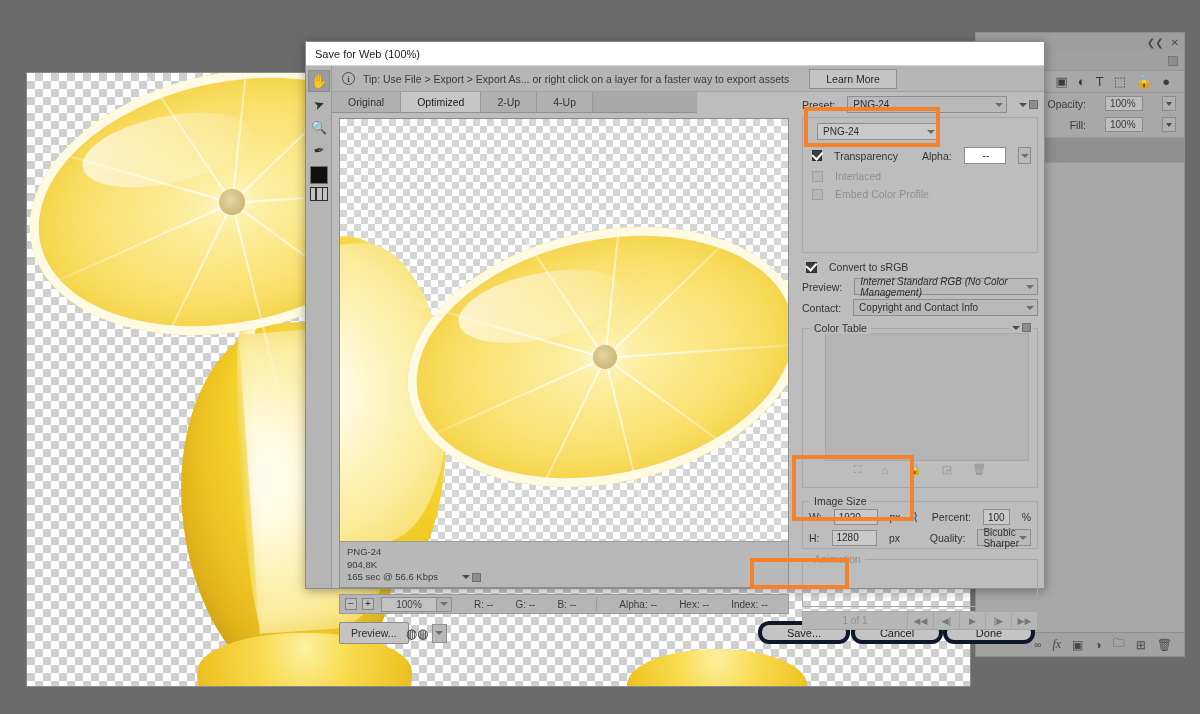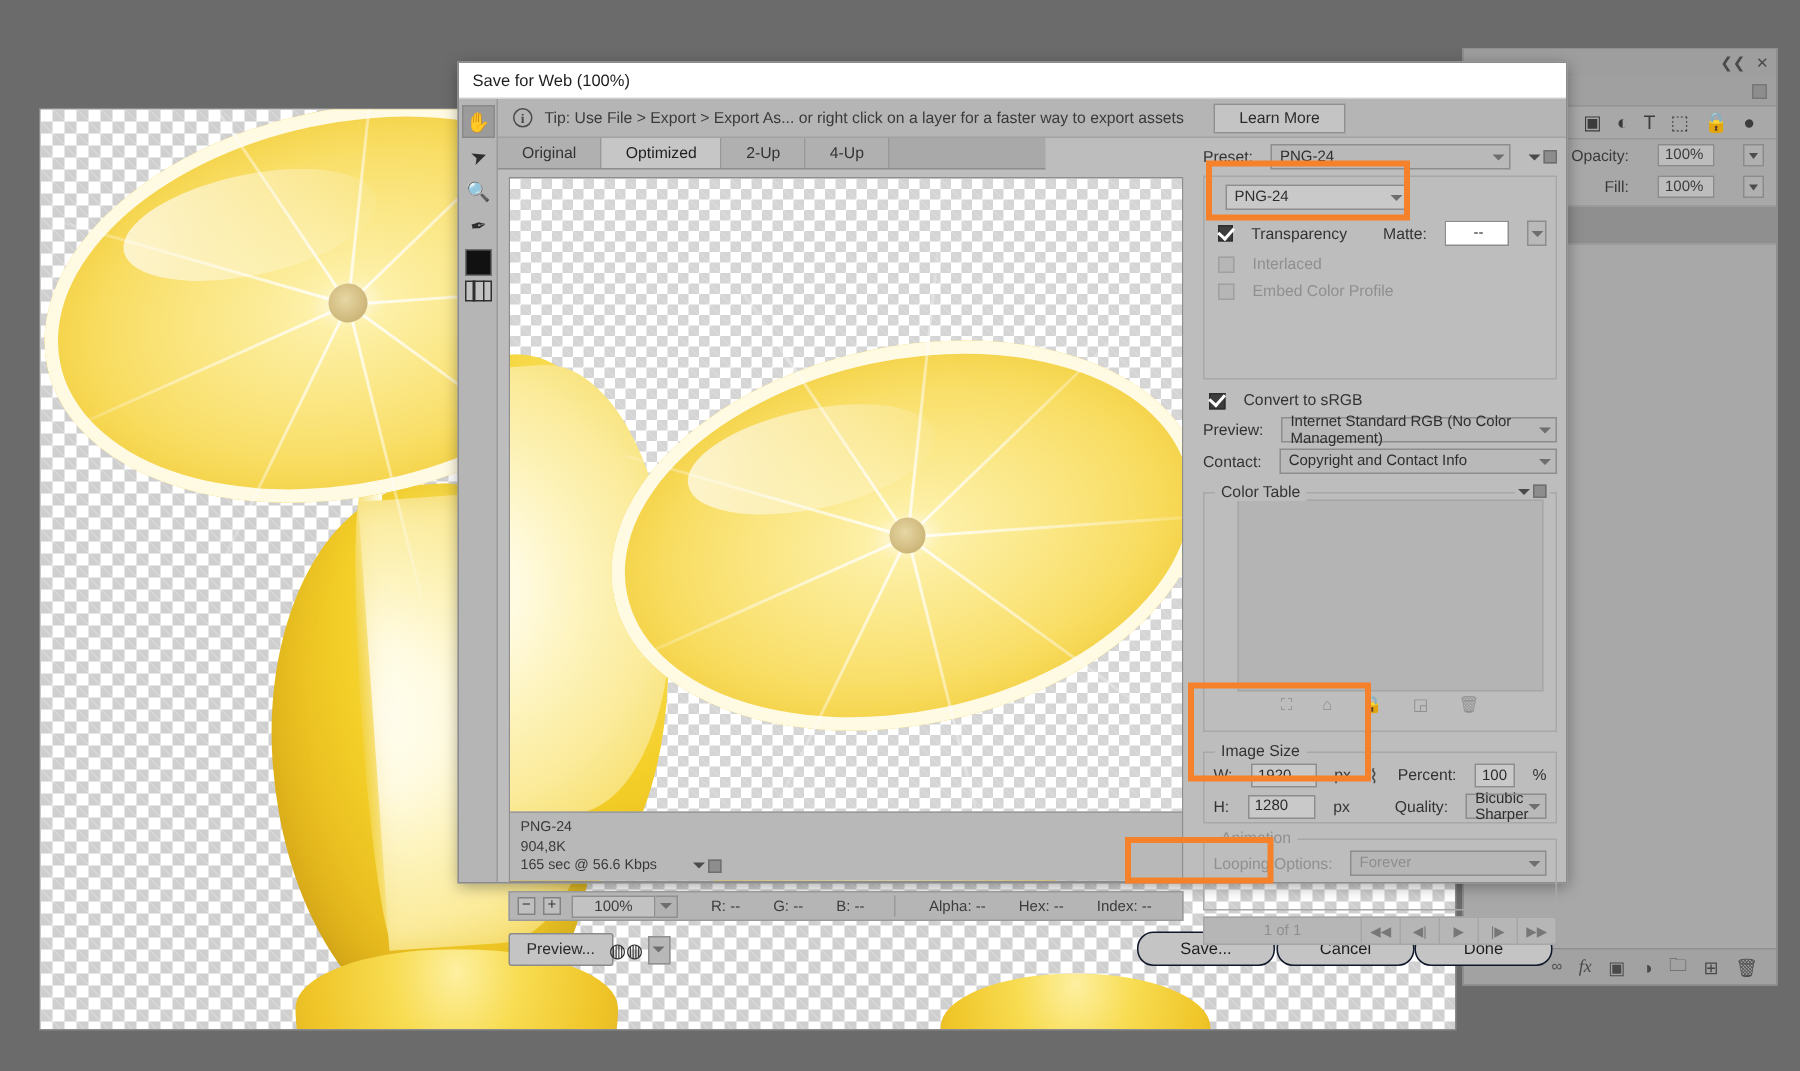--- a/index.html
+++ b/index.html
@@ -323,21 +323,21 @@
     display:flex; align-items:center;
   }
   #browser-icon { font-size:13px; color:#2e2e2e; }
   #browser-caret {
     width:15px; height:19px; margin-left:3px;
     background:#b8b8b8; border:1px solid #8f8f8f;
     display:flex;align-items:center;justify-content:center;
   }
   .big-btn {
     position:absolute; top:555px; height:23px; width:92px;
-    background:#c4c4c4; border:1px solid #0f172a; border-radius:11px;
+    background:#c4c4c4; border:4px solid #0f172a; border-radius:11px;
     display:flex; align-items:center; justify-content:center;
     font-size:11px; color:#1e1e1e;
   }
   #save-btn { left: 452px; }
   #cancel-btn { left: 545px; }
   #done-btn { left: 637px; }
 
   
   #settings-col {
     position:absolute; right:0; top:26px; width:248px; bottom:0;
@@ -611,21 +611,21 @@
               <span>PNG-24</span>
               <span class="caret"></span>
             </span>
             <span style="width:80px;"></span>
           </div>
 
           <div class="row" style="margin:7px 6px 0 9px;">
             <span class="chk checked"></span>
             <span class="chk-label">Transparency</span>
             <span style="flex:1;"></span>
-            <span class="lbl">Matte:</span>
+            <span class="lbl">Alpha:</span>
             <span class="combo" style="width:46px;background:#ffffff;justify-content:center;">
               <span>--</span>
             </span>
             <span class="combo" style="width:14px;padding:0;justify-content:center;">
                 <span class="caret"></span>
               </span>
           </div>
 
           <div class="row" style="margin:6px 6px 0 9px;">
             <span class="chk disabled"></span>
@@ -638,21 +638,21 @@
           </div>
         </div>
 
         <div class="row" style="margin:8px 0 0 4px;">
           <span class="chk checked"></span>
           <span class="chk-label">Convert to sRGB</span>
         </div>
 
         <div class="row" style="margin-top:5px;">
           <span class="lbl">Preview:</span>
-          <span class="combo" style="flex:1;">
+          <span class="combo" style="flex:1;font-style:italic;">
             <span>Internet Standard RGB (No Color Management)</span>
             <span class="caret"></span>
           </span>
         </div>
 
         <div class="row" style="margin-top:4px;">
           <span class="lbl">Contact:</span>
           <span class="combo" style="flex:1;">
             <span>Copyright and Contact Info</span>
             <span class="caret"></span>
@@ -696,27 +696,20 @@
             <span class="lbl">Quality:</span>
             <span class="combo" style="flex:1;">
               <span>Bicubic Sharper</span>
               <span class="caret"></span>
             </span>
           </div>
         </div>
 
         <div class="fieldset" id="anim-fieldset" style="height:48px;">
           <span class="legend" style="color:#8f8f8f;">Animation</span>
-          <div class="row" style="margin:7px 6px 0 6px;">
-            <span class="lbl" style="color:#8f8f8f;">Looping Options:</span>
-            <span class="combo disabled" style="flex:1;">
-              <span>Forever</span>
-              <span class="caret"></span>
-            </span>
-          </div>
         </div>
 
         <div id="frame-bar">
           <span id="frame-count">1 of 1</span>
           <span class="pb">◀◀</span>
           <span class="pb">◀|</span>
           <span class="pb">▶</span>
           <span class="pb">|▶</span>
           <span class="pb">▶▶</span>
         </div>

